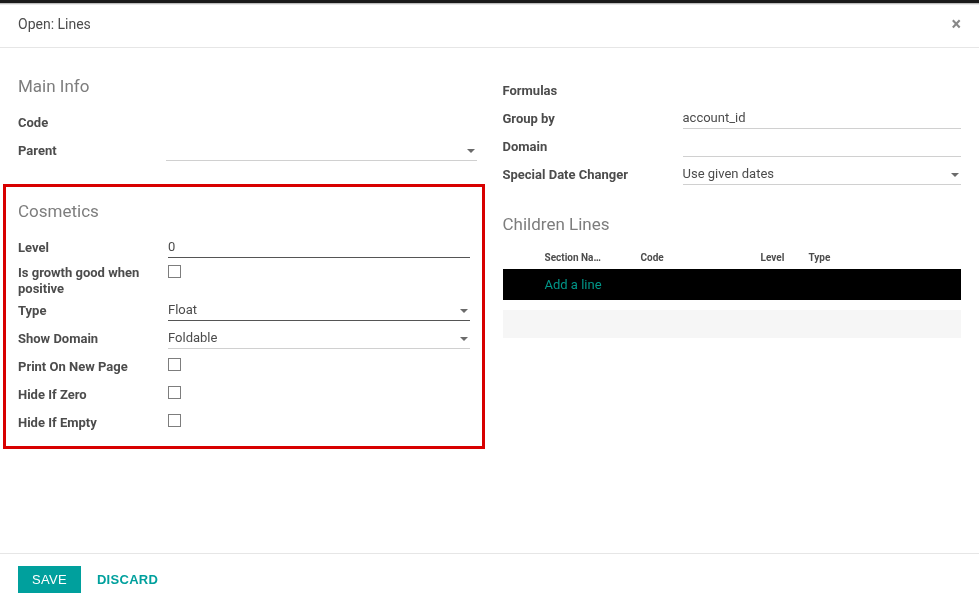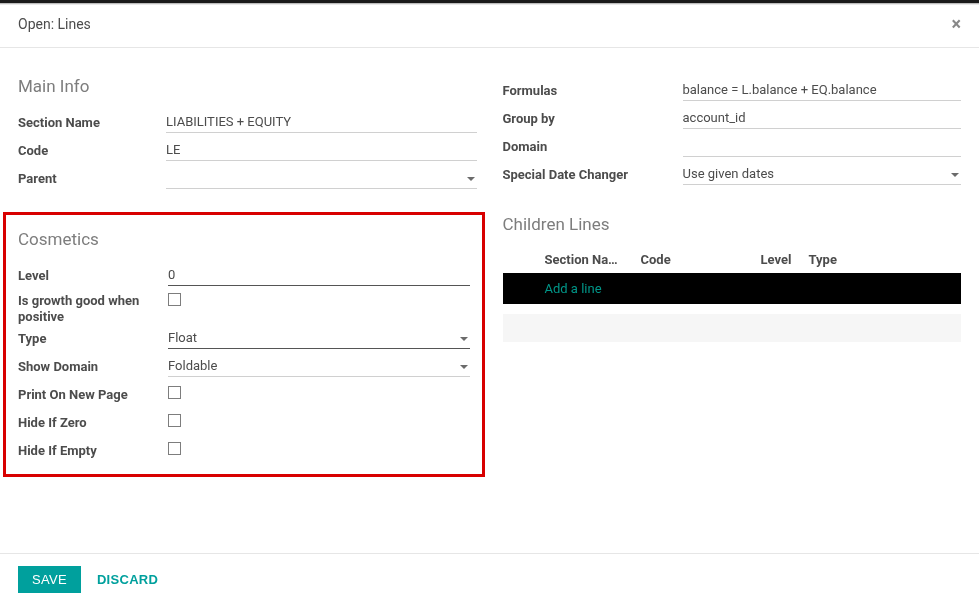--- a/index.html
+++ b/index.html
@@ -121,21 +121,21 @@
   .children-section {
     margin-top: 26px;
   }
   .children-table {
     margin-top: 10px;
   }
   .children-head {
     display: flex;
     padding: 6px 10px 6px 42px;
     font-weight: 700;
-    font-size: 13px;
+    font-size: 10px;
     color: #4c4c4c;
   }
   .children-head .col-name { flex: 0 0 96px; white-space: nowrap; overflow: hidden; text-overflow: ellipsis; padding-right: 8px; }
   .children-head .col-code { flex: 0 0 120px; }
   .children-head .col-level { flex: 0 0 48px; }
   .children-head .col-type { flex: 1; }
   .children-addline {
     padding: 8px 10px 8px 42px;
     background: #000000;
     margin-top: 0;
@@ -192,32 +192,23 @@
   <span class="modal-title">Open: Lines</span>
   <span class="close-x">×</span>
 </div>
 
 <div class="modal-body">
 
   <div class="col">
 
     <h2 class="section-heading">Main Info</h2>
 
-    <div class="form-row">
-      <div class="label">Section Name</div>
-      <div class="control">
-        <input class="text-input" value="LIABILITIES + EQUITY" style="">
-      </div>
-    </div>
 
     <div class="form-row">
       <div class="label">Code</div>
-      <div class="control">
-        <input class="text-input" value="LE" style="">
-      </div>
     </div>
 
 
     <div class="form-row">
       <div class="label">Parent</div>
       <div class="control select-wrap">
         <input class="text-input" value="" style="">
       </div>
     </div>
 
@@ -274,23 +265,20 @@
       </div>
     </div>
 
   </div>
 
   <div class="col">
 
 
     <div class="form-row">
       <div class="label" style="width:180px">Formulas</div>
-      <div class="control">
-        <input class="text-input" value="balance = L.balance + EQ.balance" style="">
-      </div>
     </div>
 
     <div class="form-row">
       <div class="label" style="width:180px">Group by</div>
       <div class="control">
         <input class="text-input" value="account_id" style="">
       </div>
     </div>
 
     <div class="form-row">

